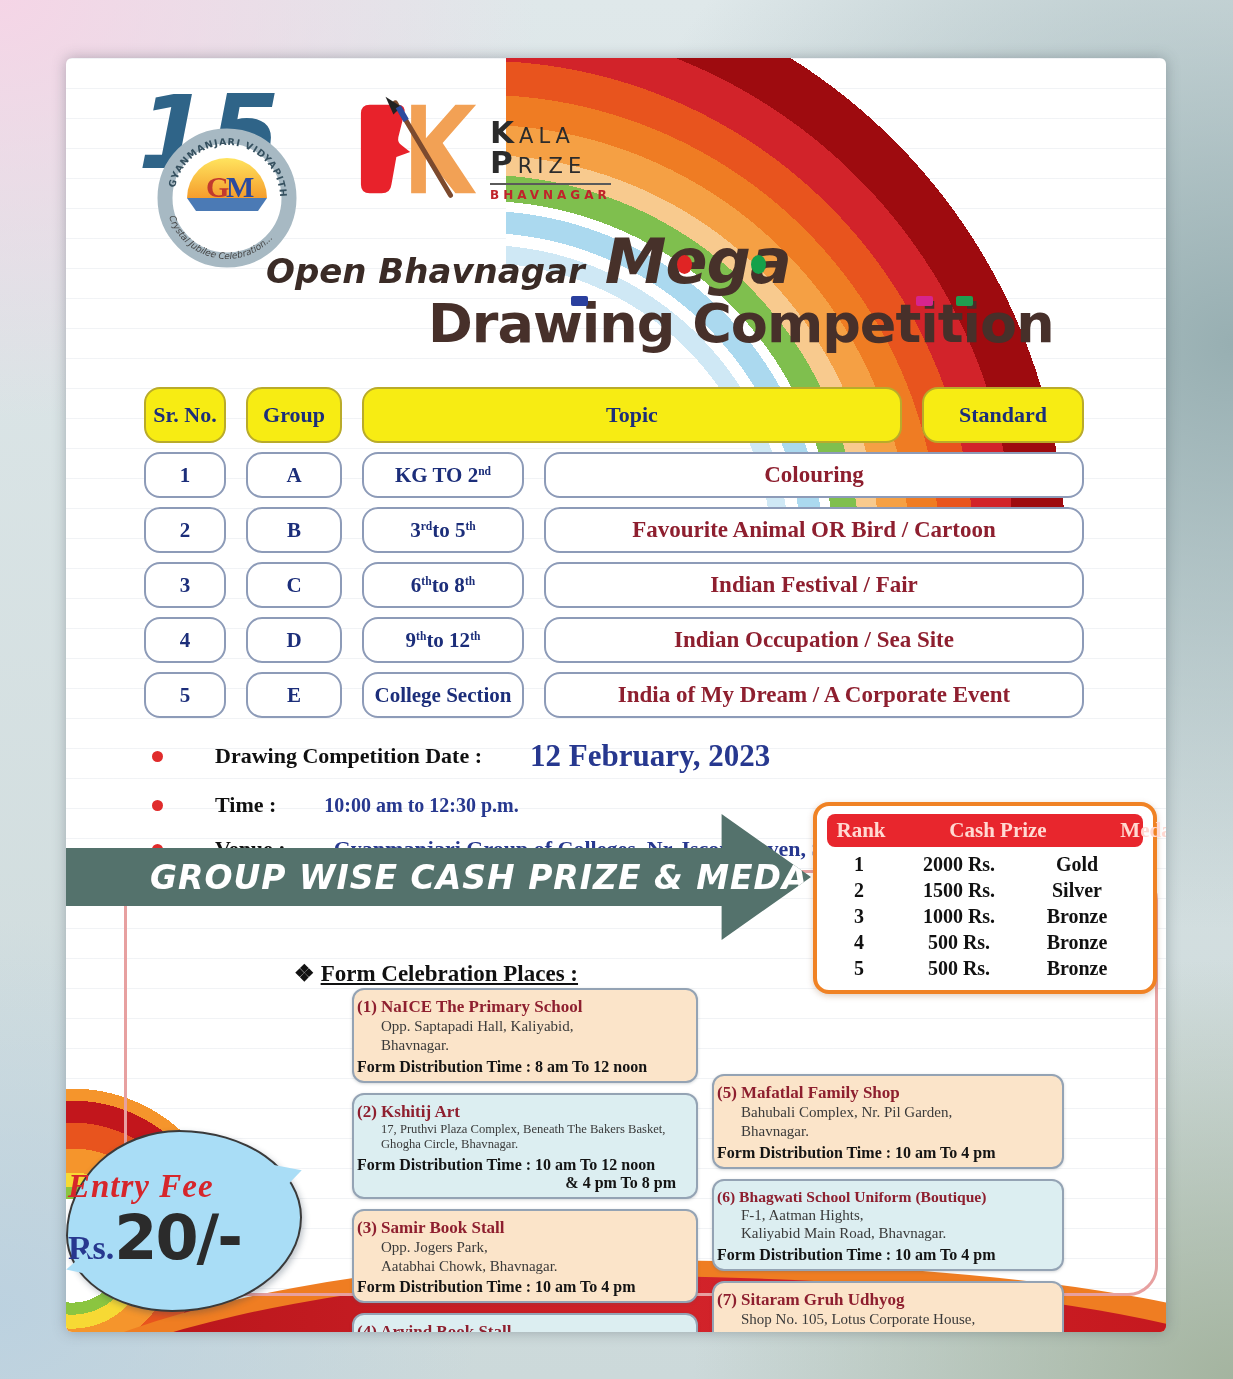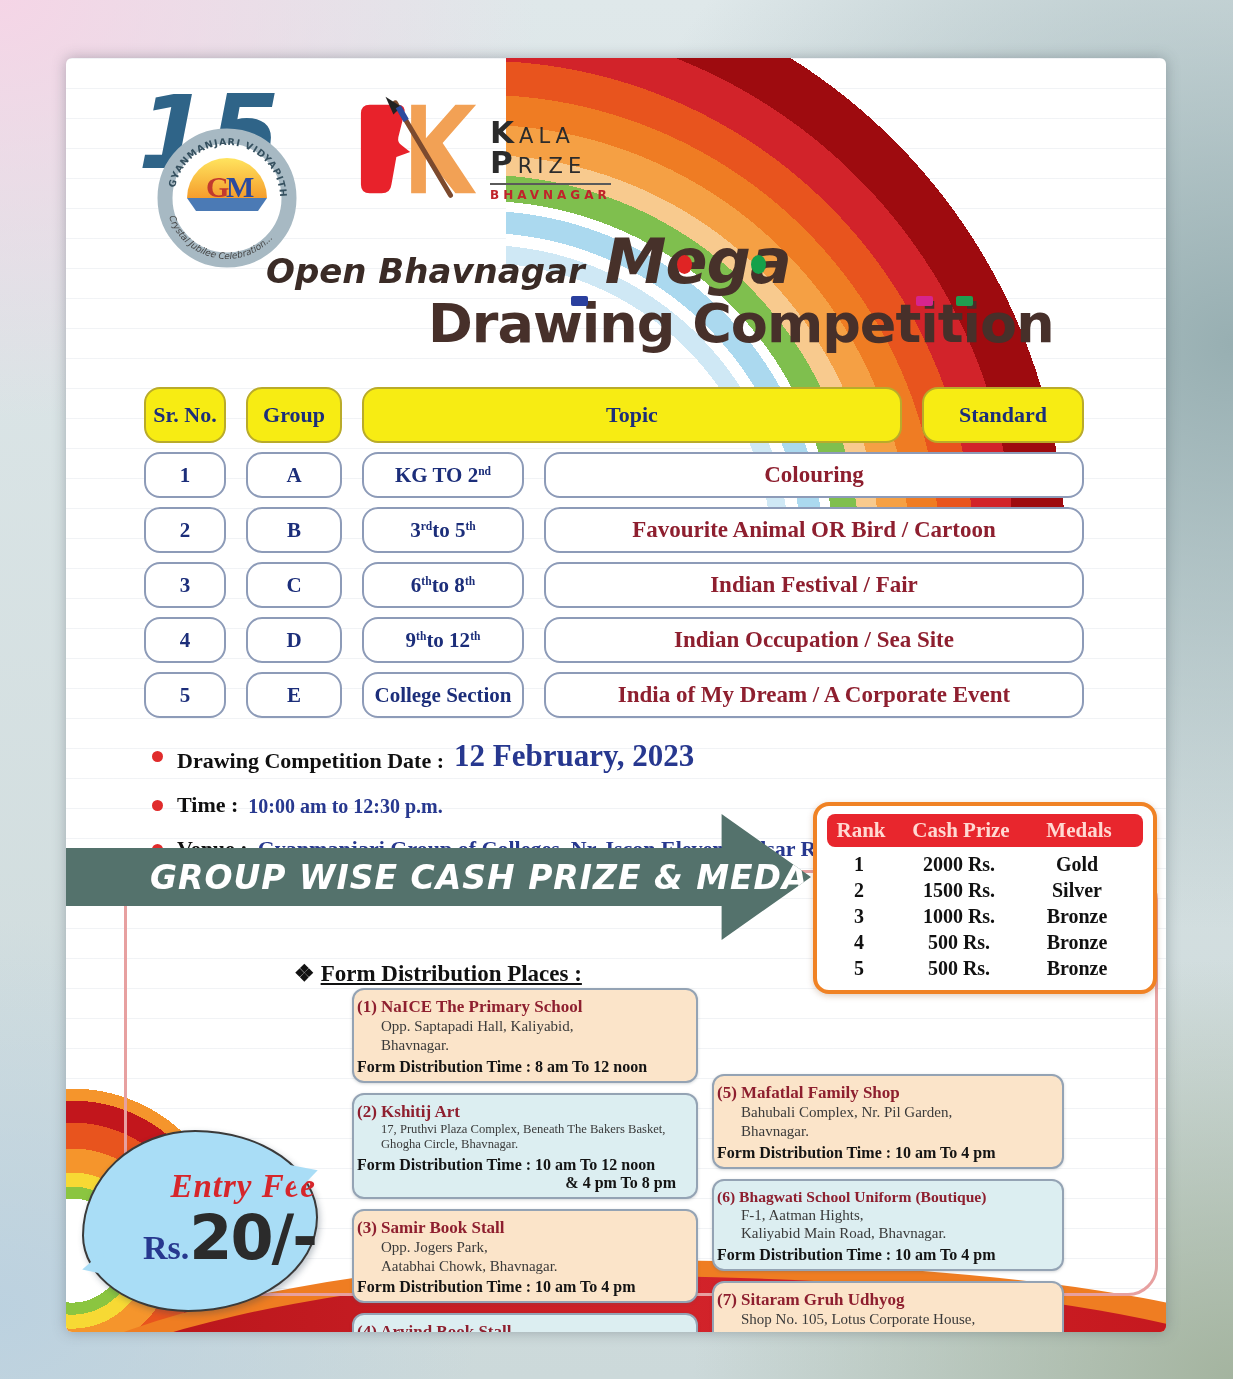--- a/index.html
+++ b/index.html
@@ -68,21 +68,21 @@
   .schedule{position:relative;z-index:2;margin:12px 0 0 78px;width:940px;}
   .sched-head,.sched-row{display:flex;gap:20px;margin-bottom:9px;}
   .pill{border-radius:16px;display:flex;align-items:center;justify-content:center;text-align:center;font-weight:bold;}
   .head-pill{background:#f7ec13;border:2px solid #b9ab2a;color:#1c2e7a;font-size:22px;height:52px;line-height:1.05;}
   .row-pill{background:#fff;border:2px solid #8d9bb8;color:#1c2e7a;font-size:21px;height:42px;}
   .c0{width:78px;} .c1{width:92px;} .c2{width:158px;} .c3{flex:1;}
   .sched-row .c3{color:#8e1f2f;font-size:23px;}
   .row-pill sup{font-size:.55em;margin-top:-8px;}
   
   .details{position:relative;z-index:2;margin:20px 0 0 86px;}
-  .detail-line{display:flex;align-items:flex-end;margin-bottom:18px;}
+  .detail-line{display:flex;align-items:center;margin-bottom:18px;gap:38px;}
   .bullet{width:11px;height:11px;border-radius:50%;background:#e02b2b;margin-right:14px;flex:0 0 auto;align-self:center;}
   .detail-label{font-weight:bold;color:#101010;font-size:22px;white-space:pre;}
   .detail-value{font-weight:bold;color:#27388f;margin-left:10px;}
   .detail-line:nth-of-type(1) .detail-value{font-size:31px;}
   .detail-line:nth-of-type(2) .detail-value{font-size:20px;}
   .detail-line:nth-of-type(3) .detail-value{font-size:22px;}
   .detail-line:nth-of-type(4) .detail-value{font-size:22px;}
   
   .lower{position:absolute;left:0;top:742px;width:1100px;height:532px;z-index:2;}
   .pink-frame{position:absolute;left:58px;top:70px;width:1028px;height:420px;border:3px solid #e7a0a0;border-radius:30px;z-index:1;}
@@ -94,21 +94,21 @@
   }
   .banner span{
     font-family:"DejaVu Sans",sans-serif;font-style:italic;font-weight:bold;
     color:#fff;font-size:33px;letter-spacing:1px;padding-left:84px;white-space:nowrap;
   }
   .prize{
     position:absolute;left:747px;top:2px;width:316px;z-index:3;
     background:#fff;border:4px solid #f08224;border-radius:16px;
     padding:8px 10px 10px;box-shadow:0 2px 6px rgba(120,60,10,.25);
   }
-  .prize-head{display:grid;grid-template-columns:64px 136px 100px;background:#e8262d;border-radius:8px;padding:4px 2px;}
+  .prize-head{display:grid;grid-template-columns:64px 136px 100px;background:#e8262d;border-radius:8px;padding:4px 2px;gap:37px;}
   .prize-head div{color:#ffd9d2;font-weight:bold;font-size:21px;text-align:center;}
   .prize-rows{margin-top:6px;display:grid;grid-template-columns:64px 136px 100px;row-gap:3px;}
   .prize-rows div{font-weight:bold;font-size:20px;color:#111;text-align:center;}
   .dist-heading{position:absolute;left:228px;top:160px;z-index:2;font-size:23px;font-weight:bold;color:#111;}
   .dist-heading .dtitle{text-decoration:underline;margin-left:6px;}
   .col{position:absolute;z-index:2;}
   .col-left{left:286px;top:188px;width:346px;}
   .col-right{left:646px;top:274px;width:352px;}
   .place{border:2px solid #94a3b4;border-radius:12px;padding:7px 10px 5px 3px;margin-bottom:10px;box-shadow:0 1px 3px rgba(80,90,100,.25);}
   .peach{background:#fbe4c9;}
@@ -137,24 +137,24 @@
     content:'';position:absolute;left:-12%;width:124%;top:8px;height:260px;
     background:#ef7d22;border-radius:50% 50% 0 0 / 90% 40% 0 0;
   }
   .bottom-band::before{
     content:'';position:absolute;left:-12%;width:124%;top:24px;height:260px;
     background:linear-gradient(90deg,#b01116,#d2232a 55%,#c2161c);
     border-radius:50% 50% 0 0 / 90% 45% 0 0;z-index:1;
   }
   
   .splash{
-    position:absolute;left:16px;top:1072px;width:232px;height:178px;z-index:5;
+    position:absolute;left:0;top:1072px;width:232px;height:178px;z-index:5;
     background:#a9ddf6;border:2px solid #3a3a3a;
     border-radius:48% 52% 55% 45% / 58% 48% 52% 42%;
-    display:flex;flex-direction:column;align-items:flex-end;justify-content:center;
+    display:flex;flex-direction:column;align-items:flex-start;justify-content:center;
     box-shadow:2px 3px 6px rgba(40,60,80,.3);
   }
   .splash::before{content:'';position:absolute;right:-16px;top:26px;width:0;height:0;
     border:14px solid transparent;border-left:26px solid #a9ddf6;transform:rotate(-18deg);}
   .splash::after{content:'';position:absolute;left:-14px;bottom:30px;width:0;height:0;
     border:12px solid transparent;border-right:24px solid #a9ddf6;transform:rotate(-14deg);}
   .fee-label{font-style:italic;font-weight:bold;font-size:33px;color:#d6262b;letter-spacing:1px;}
   .fee-amount{display:flex;align-items:baseline;margin-top:-4px;}
   .fee-rs{font-weight:bold;font-size:34px;color:#27388f;}
   .fee-amt{font-family:"DejaVu Sans",sans-serif;font-weight:bold;font-size:62px;color:#2b2b2b;letter-spacing:-2px;}
@@ -312,21 +312,21 @@
           <div>Bronze</div>
           <div>4</div>
           <div>500 Rs.</div>
           <div>Bronze</div>
           <div>5</div>
           <div>500 Rs.</div>
           <div>Bronze</div>
         </div>
     </div>
     <div class="dist-heading">
-      <span>❖</span><span class="dtitle">Form Distribution Places :</span>
+      <span>❖</span><span class="dtitle">Form Celebration Places :</span>
     </div>
     <div class="col col-left" id="col-left">
         <div class="place peach">
           <div class="place-name">(1) NaICE The Primary School</div>
           <div class="addr">
             <div>Opp. Saptapadi Hall, Kaliyabid,</div>
             <div>Bhavnagar.</div>
           </div>
           <div class="ptime">
             <div>Form Distribution Time : 8 am To 12 noon</div>

